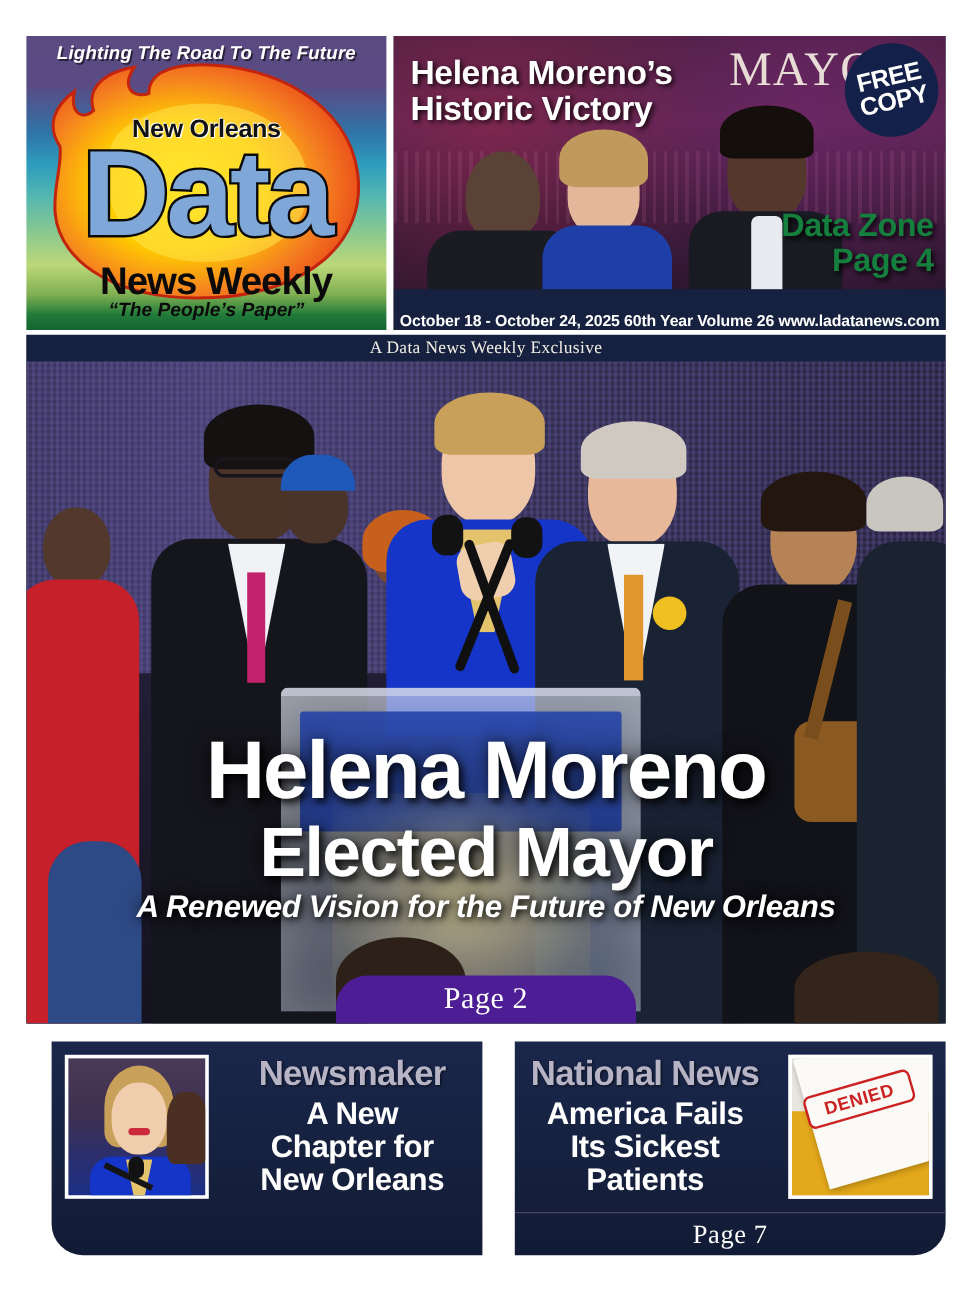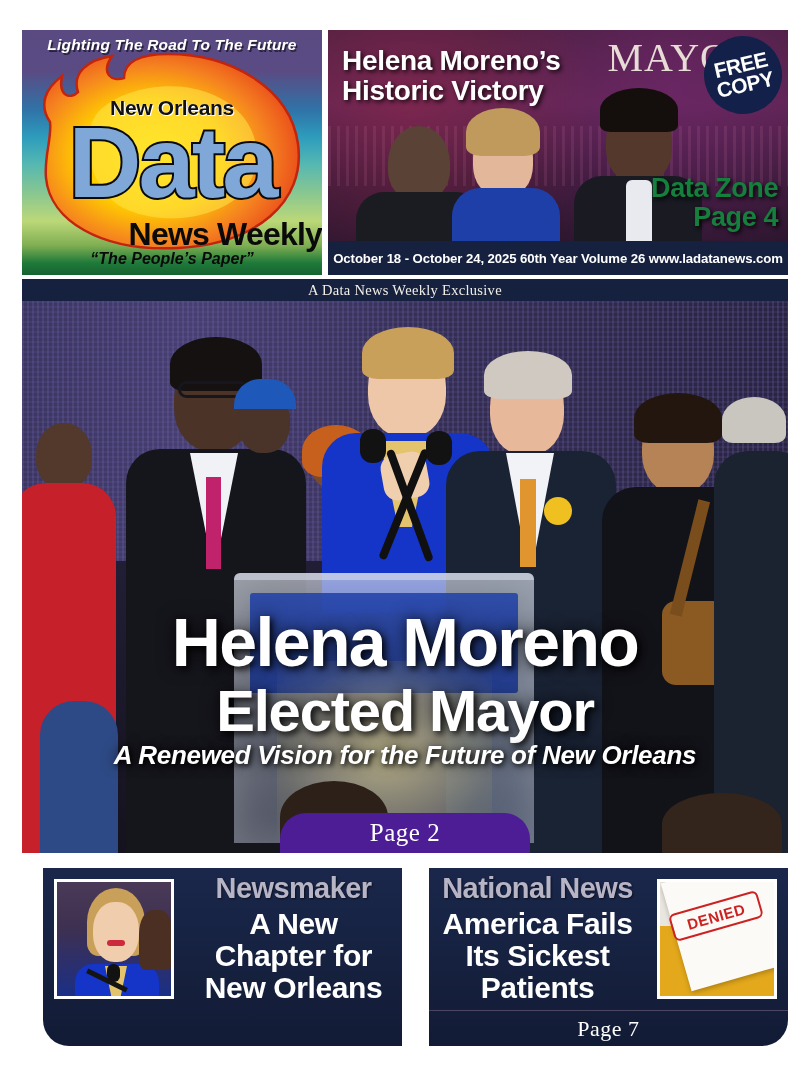--- a/index.html
+++ b/index.html
@@ -53,21 +53,21 @@
     position: absolute; top: 82px; left: 0; width: 100%;
     text-align:center; z-index: 5;
     font-weight: bold; font-size: 101px; line-height: 1;
     color: #7fa8d8;
     letter-spacing: -3px;
     -webkit-text-stroke: 4px #0a0a0a;
     paint-order: stroke fill;
   }
   .mh-weekly {
     position: absolute; top: 186px; left: 0; width: 100%;
-    text-align:right; z-index: 5;
+    text-align:center; z-index: 5;
     font-weight: bold; font-size: 32px; color: #0a0a0a;
     letter-spacing: -0.8px;
     padding-left: 16px;
   }
   .mh-slogan {
     position: absolute; top: 220px; left: 0; width: 100%;
     text-align:center; z-index: 5;
     font-weight: bold; font-style: italic;
     font-size: 16px; color: #0a0a0a;
   }
@@ -123,21 +123,21 @@
   .datazone {
     position:absolute; right: 10px; bottom: 42px; z-index: 10;
     text-align: right;
     font-weight: bold; font-size: 27px; line-height: 1.1;
     color:#15803d; letter-spacing:-0.4px;
     text-shadow: 2px 2px 4px rgba(0,0,0,.9);
   }
   .dateline {
     position:absolute; left:0; bottom:0; width:100%; height:34px; z-index: 11;
     background:#16213f;
-    display:flex; align-items:center; justify-content:center;
+    display:flex; align-items:flex-end; justify-content:center;
     color:#fff; font-weight:bold; font-size:13.2px; letter-spacing:-0.1px;
   }
 
   
   .main-wrap {
     position:absolute; left:22px; top:279px;
     width:766px; height:574px;
     background:#16213f; overflow:hidden;
   }
   .exclusive-bar {
@@ -239,21 +239,21 @@
   .teaser-text {
     flex:1; display:flex; flex-direction:column;
     align-items:center; justify-content:center; padding: 4px 6px;
   }
   .kicker {
     font-size: 29px; font-weight:bold; color:#b7b4c6;
     letter-spacing:-0.6px; line-height:1;
     text-shadow: 1px 1px 2px rgba(0,0,0,.6);
   }
   .teaser-head {
-    font-size: 30px; font-weight:bold; color:#ffffff;
+    font-size: 26px; font-weight:bold; color:#ffffff;
     line-height:1.06; text-align:center; margin-top:5px;
     letter-spacing:-0.4px;
   }
   .teaser-foot {
     position:absolute; left:0; bottom:0; width:100%; height:36px;
     border-top: 1px solid #4a4560;
     display:flex; align-items:center; justify-content:center;
   }
   .teaser-foot span {
     font-family:"Liberation Serif", serif;

